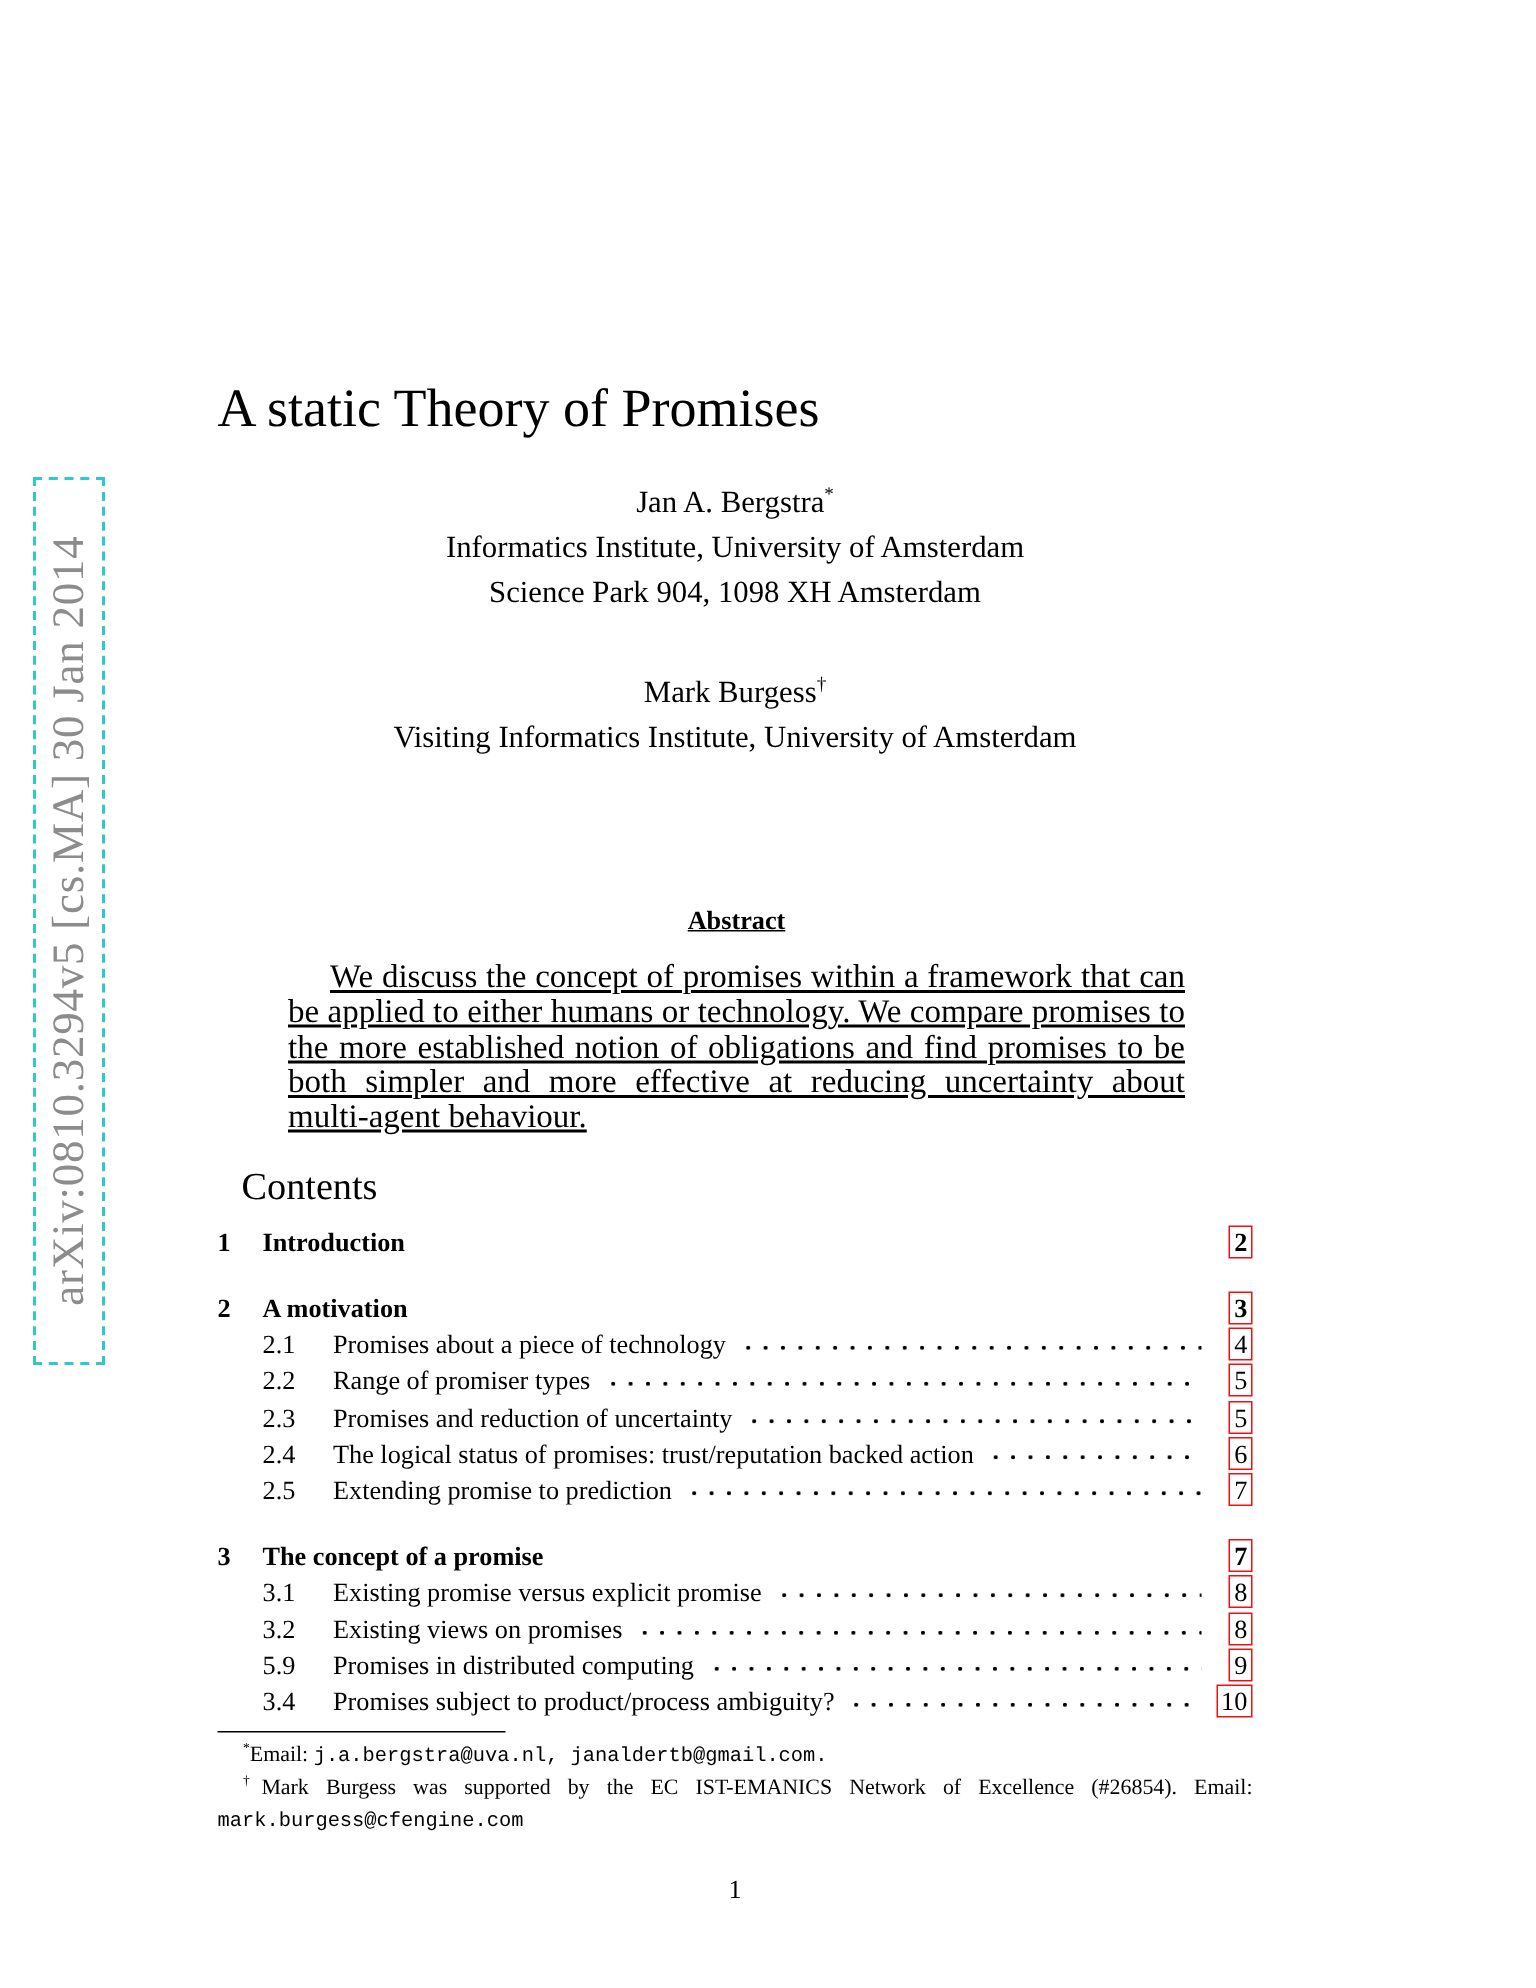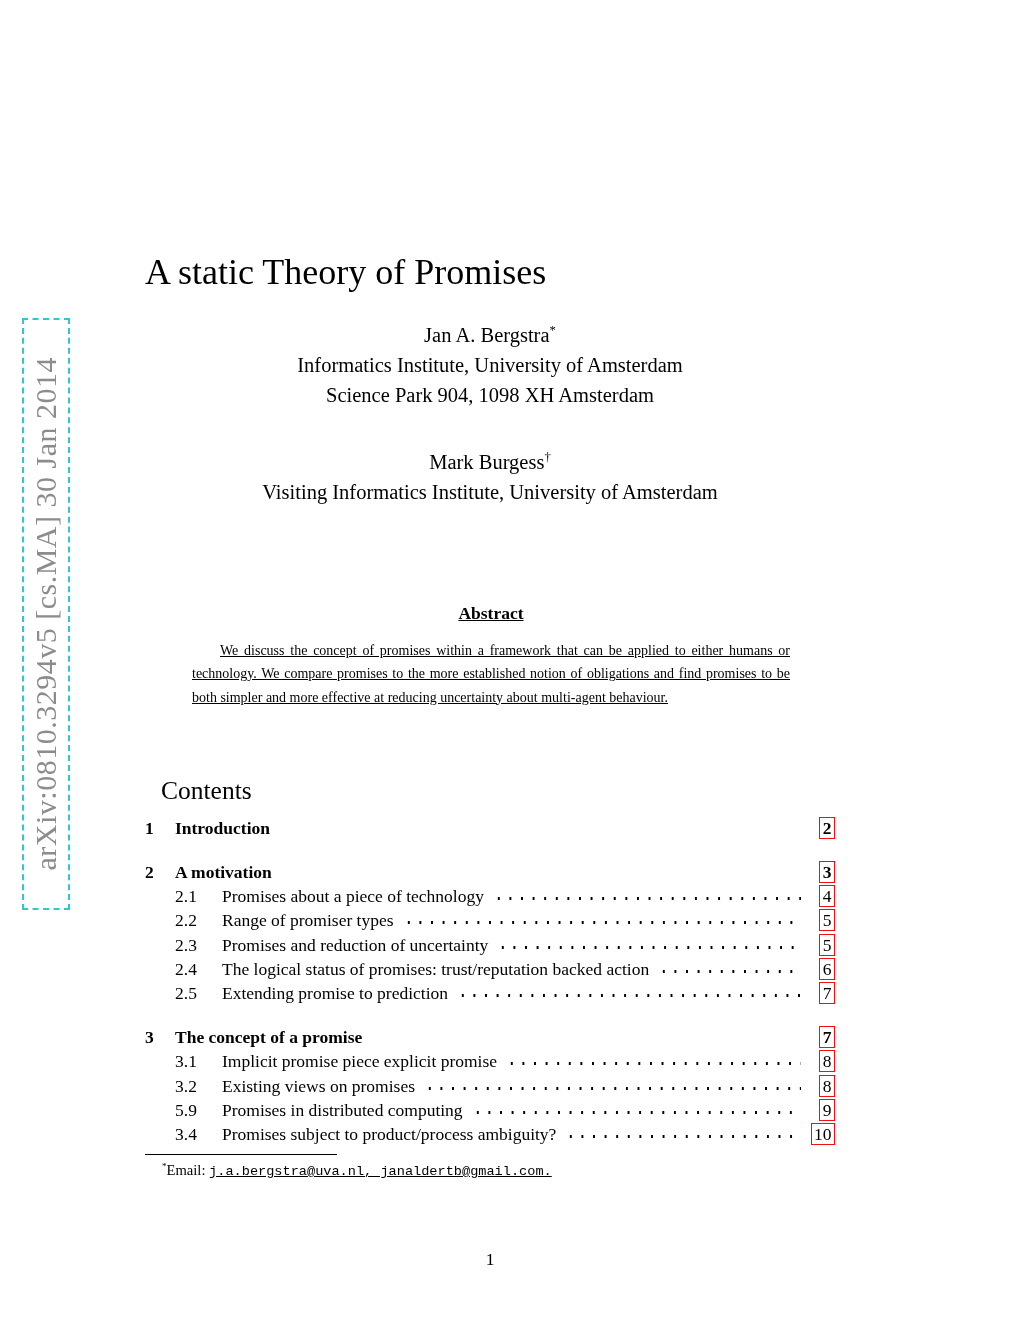--- a/index.html
+++ b/index.html
@@ -76,21 +76,21 @@
     text-decoration: underline;
   }
   .abstract-heading {
     text-align: center;
     font-weight: bold;
     font-size: 17.5px;
     margin-bottom: 15px;
   }
   .abstract-text {
     margin: 0;
-    font-size: 14px;
+    font-size: 22px;
     line-height: 23.3px;
     text-align: justify;
     text-indent: 28px;
   }
 
   
   .contents-heading {
     position: absolute;
     top: 760px;
     left: 145px;
@@ -154,21 +154,20 @@
   }
   .footnote {
     margin: 0;
     line-height: 20.3px;
     text-align: justify;
     text-indent: 17px;
   }
   .footnote .mono {
     font-family: "Liberation Mono", monospace;
     font-size: 13.6px;
-    text-decoration: underline;
   }
 
   .page-number {
     position: absolute;
     top: 1249px;
     left: 145px;
     width: 690px;
     text-align: center;
     font-size: 17.5px;
   }
@@ -247,21 +246,21 @@
         <span class="toc-page">7</span>
       </div>
       <div class="toc-row level1">
         <span class="toc-num">3</span>
         <span class="toc-title">The concept of a promise</span>
         <span class="toc-leader"></span>
         <span class="toc-page">7</span>
       </div>
       <div class="toc-row level2">
         <span class="toc-num">3.1</span>
-        <span class="toc-title">Implicit promise piece explicit promise</span>
+        <span class="toc-title">Existing promise versus explicit promise</span>
         <span class="toc-leader"></span>
         <span class="toc-page">8</span>
       </div>
       <div class="toc-row level2">
         <span class="toc-num">3.2</span>
         <span class="toc-title">Existing views on promises</span>
         <span class="toc-leader"></span>
         <span class="toc-page">8</span>
       </div>
       <div class="toc-row level2">
@@ -274,16 +273,17 @@
         <span class="toc-num">3.4</span>
         <span class="toc-title">Promises subject to product/process ambiguity?</span>
         <span class="toc-leader"></span>
         <span class="toc-page">10</span>
       </div>
     </nav>
 
   <div class="footnote-rule"></div>
   <div class="footnotes" id="footnotes">
       <p class="footnote"><sup class="fn-marker">*</sup><span class="serif">Email: </span><span class="mono">j.a.bergstra@uva.nl, janaldertb@gmail.com.</span></p>
+      <p class="footnote"><sup class="fn-marker">†</sup><span class="serif">Mark Burgess was supported by the EC IST-EMANICS Network of Excellence (#26854). Email: </span><span class="mono">mark.burgess@cfengine.com</span></p>
     </div>
 
   <div class="page-number">1</div>
 </div>
 
 </body></html>

